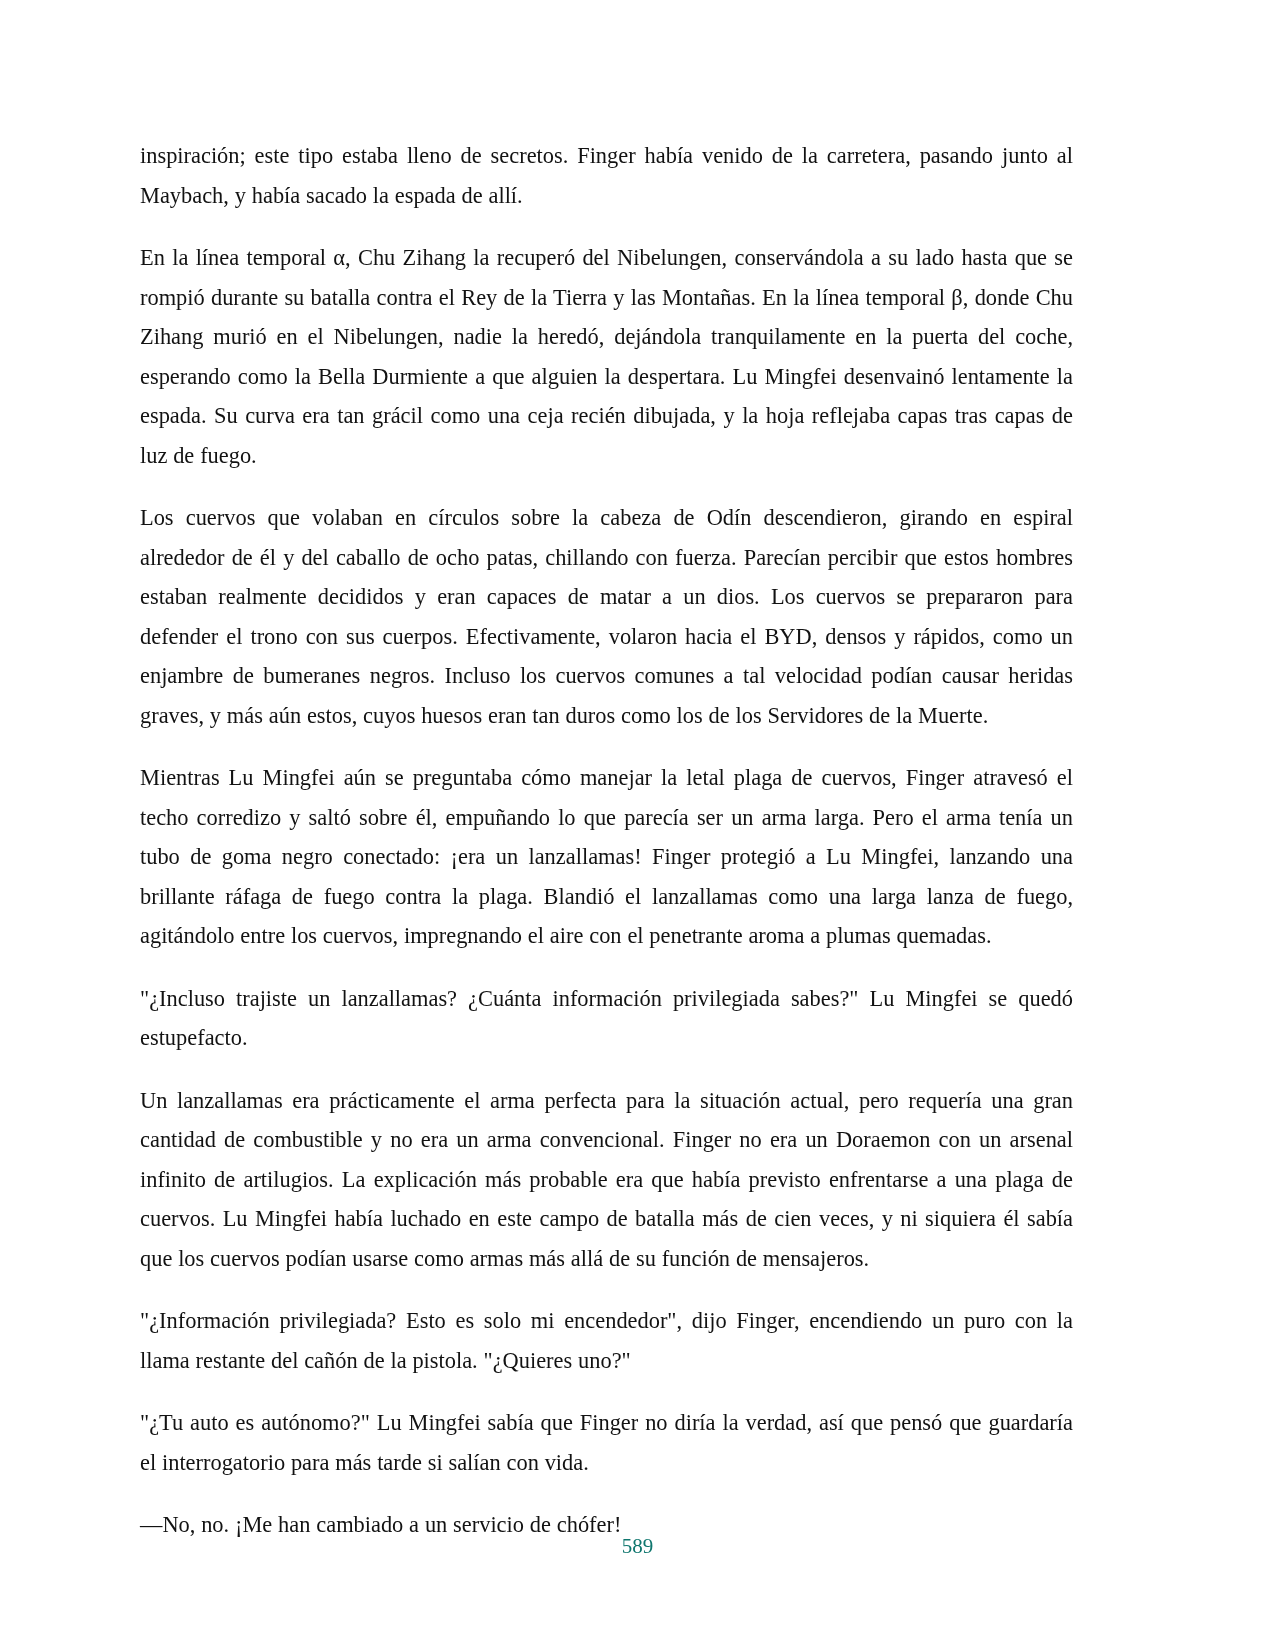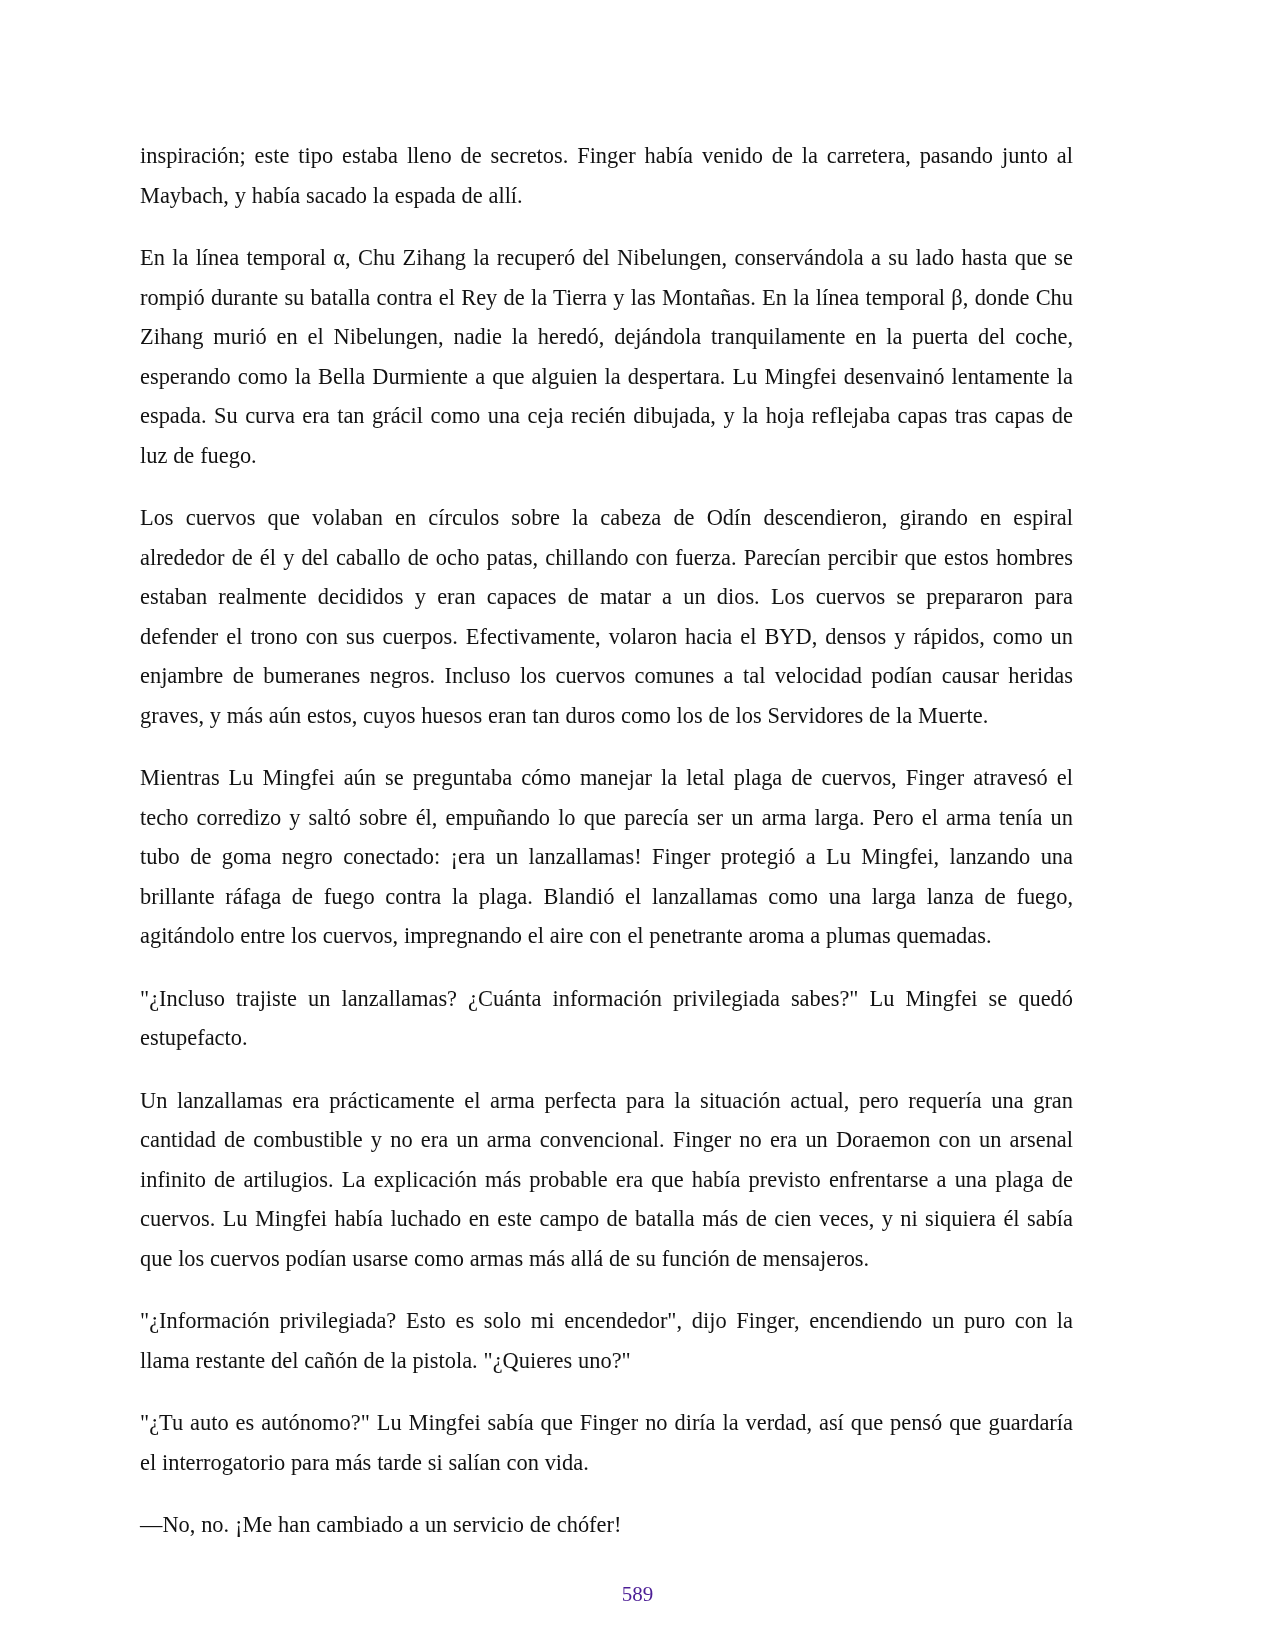--- a/index.html
+++ b/index.html
@@ -39,22 +39,21 @@
     margin-bottom: 4px;
   }
   .page-number {
     position: absolute;
     left: 0;
     right: 0;
     top: 1534px;
     text-align: center;
     font-family: "Liberation Serif", "DejaVu Serif", serif;
     font-size: 21px;
-    color: #4c1d95;
-    margin-top: 48px;
+    color: #0f766e;
   }
 </style>
 </head>
 <body>
 
 <div class="page">
 
   <div class="text-column">
     <p class="para">inspiración; este tipo estaba lleno de secretos. Finger había venido de la carretera, pasando junto al Maybach, y había sacado la espada de allí.</p>
     <p class="para">En la línea temporal α, Chu Zihang la recuperó del Nibelungen, conservándola a su lado hasta que se rompió durante su batalla contra el Rey de la Tierra y las Montañas. En la línea temporal β, donde Chu Zihang murió en el Nibelungen, nadie la heredó, dejándola tranquilamente en la puerta del coche, esperando como la Bella Durmiente a que alguien la despertara. Lu Mingfei desenvainó lentamente la espada. Su curva era tan grácil como una ceja recién dibujada, y la hoja reflejaba capas tras capas de luz de fuego.</p>

